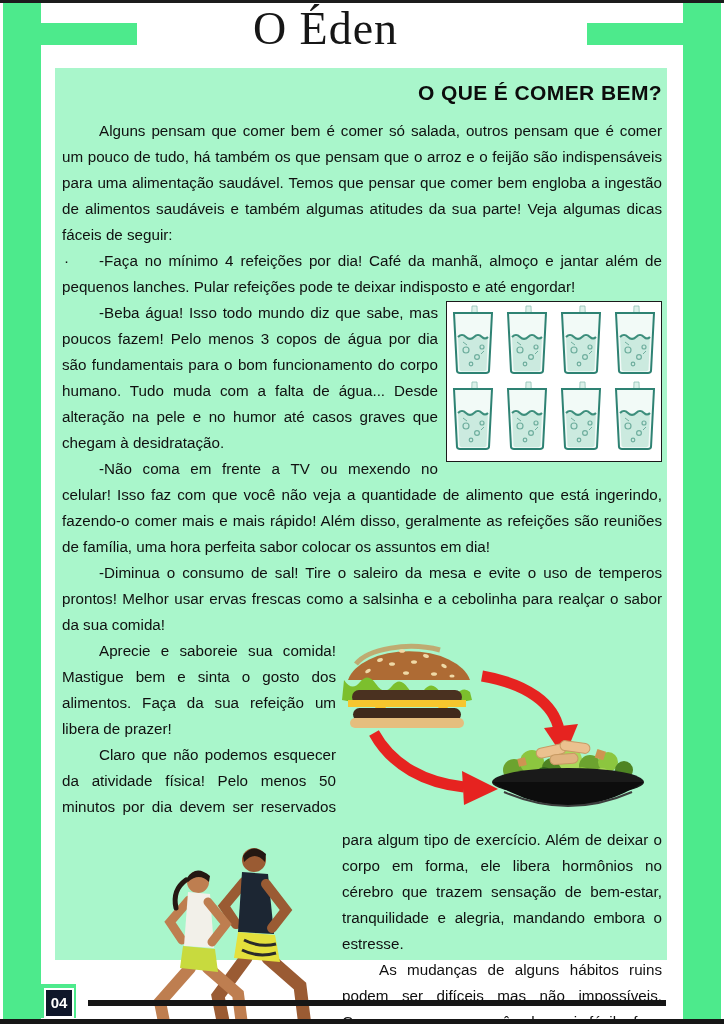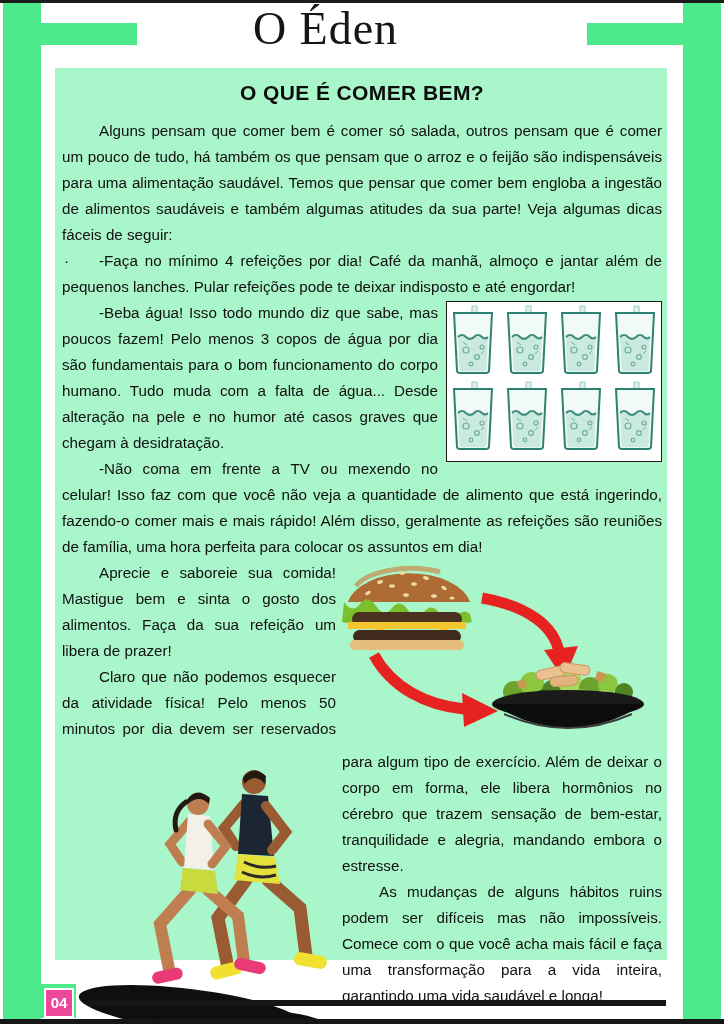--- a/index.html
+++ b/index.html
@@ -10,36 +10,36 @@
   .strip-left{position:absolute;left:3px;top:3px;width:38px;height:1016px;background:#4dea8c;}
   .strip-right{position:absolute;left:683px;top:3px;width:38px;height:1016px;background:#4dea8c;}
   .bar-top-left{position:absolute;left:41px;top:23px;width:96px;height:22px;background:#4dea8c;}
   .bar-top-right{position:absolute;left:587px;top:23px;width:96px;height:22px;background:#4dea8c;}
   .masthead{position:absolute;left:0;top:2px;width:651px;text-align:center;
             font-family:"Liberation Serif","DejaVu Serif",serif;font-size:46px;
             letter-spacing:1px;color:#161616;}
   
   .content{position:absolute;left:55px;top:68px;width:612px;height:892px;background:#a9f6cb;
            box-sizing:border-box;padding:10px 5px 0 7px;}
-  .article-title{text-align:center;font-weight:bold;font-size:21px;letter-spacing:.4px;
+  .article-title{text-align:right;font-weight:bold;font-size:21px;letter-spacing:.4px;
                  margin:3px 0 13px 0;color:#0c0c0c;}
   .body{font-size:15.2px;line-height:26px;text-align:justify;color:#101010;}
   .para{margin:0;text-indent:37px;}
   .rel{position:relative;}
   .bullet{position:absolute;left:2px;top:0;text-indent:0;}
   
   .glasses-box{float:right;width:216px;height:161px;margin:1px 0 4px 8px;background:#ffffff;
                border:1px solid #1a1a1a;box-sizing:border-box;padding:2px;}
   .cluster{float:right;width:322px;height:189px;margin:0 0 0 4px;}
   .runners-box{float:left;width:272px;height:308px;margin:3px 8px 0 0;}
   .credit{margin:20px 2px 0 0;text-align:right;font-size:10px;text-indent:0;}
   .credit .credit-name{font-weight:bold;font-style:italic;margin-left:6px;}
   
   .pagenum-block{position:absolute;left:40px;top:984px;width:36px;height:34px;background:#4dea8c;}
-  .pagenum{position:absolute;left:44px;top:988px;width:26px;height:26px;background:#ec4899;
+  .pagenum{position:absolute;left:44px;top:988px;width:26px;height:26px;background:#0f172a;
            border:2px solid #fff;color:#fff;font-weight:bold;font-size:15px;
            text-align:center;line-height:26px;}
   .rule-bottom{position:absolute;left:88px;top:1000px;width:578px;height:6px;background:#161616;}
   .page-bottom-bar{position:absolute;left:0;top:1019px;width:724px;height:5px;background:#161616;}
   svg{display:block;}
 </style>
 </head>
 <body>
 
 <div class="page">
@@ -81,21 +81,22 @@
           <use href="#wglass" x="110" y="8"></use>
           <use href="#wglass" x="164" y="8"></use>
           <use href="#wglass" x="2" y="84"></use>
           <use href="#wglass" x="56" y="84"></use>
           <use href="#wglass" x="110" y="84"></use>
           <use href="#wglass" x="164" y="84"></use>
         </svg>
       </div>
 
       <p class="para">-Beba água! Isso todo mundo diz que sabe, mas poucos fazem! Pelo menos 3 copos de água por dia são fundamentais para o bom funcionamento do corpo humano. Tudo muda com a falta de água... Desde alteração na pele e no humor até casos graves que chegam à desidratação.</p>
-      <p class="para">-Não coma em frente a TV ou mexendo no celular! Isso faz com que você não veja a quantidade de alimento que está ingerindo, fazendo-o comer mais e mais rápido! Além disso, geralmente as refeições são reuniões de família, uma hora perfeita para colocar os assuntos em dia!</p>
+      <p class="para">-Não coma em frente a TV ou mexendo no celular! Isso faz com que você não veja a quantidade de alimento que está ingerindo, fazendo-o comer mais e mais rápido! Além disso, geralmente as refeições são reuniões de família, uma hora perfeita sabor colocar os assuntos em dia!</p>
+      <p class="para">-Diminua o consumo de sal! Tire o saleiro da mesa e evite o uso de temperos prontos! Melhor usar ervas frescas como a salsinha e a cebolinha para realçar o sabor da sua comida!</p>
 
       <div class="cluster">
         <svg width="322" height="189" viewBox="0 0 322 189">
 
           <g>
             <path d="M8,42 A62,35 0 0 1 130,42 Z" fill="#ae6b34"></path>
             <path d="M16,26 A58,26 0 0 1 100,12" fill="none" stroke="#c98b4b" stroke-width="5" opacity=".7"></path>
             <g fill="#efd9a7">
               <ellipse cx="40" cy="22" rx="3" ry="1.8" transform="rotate(-20 40 22)"></ellipse>
               <ellipse cx="62" cy="13" rx="3" ry="1.8"></ellipse>

